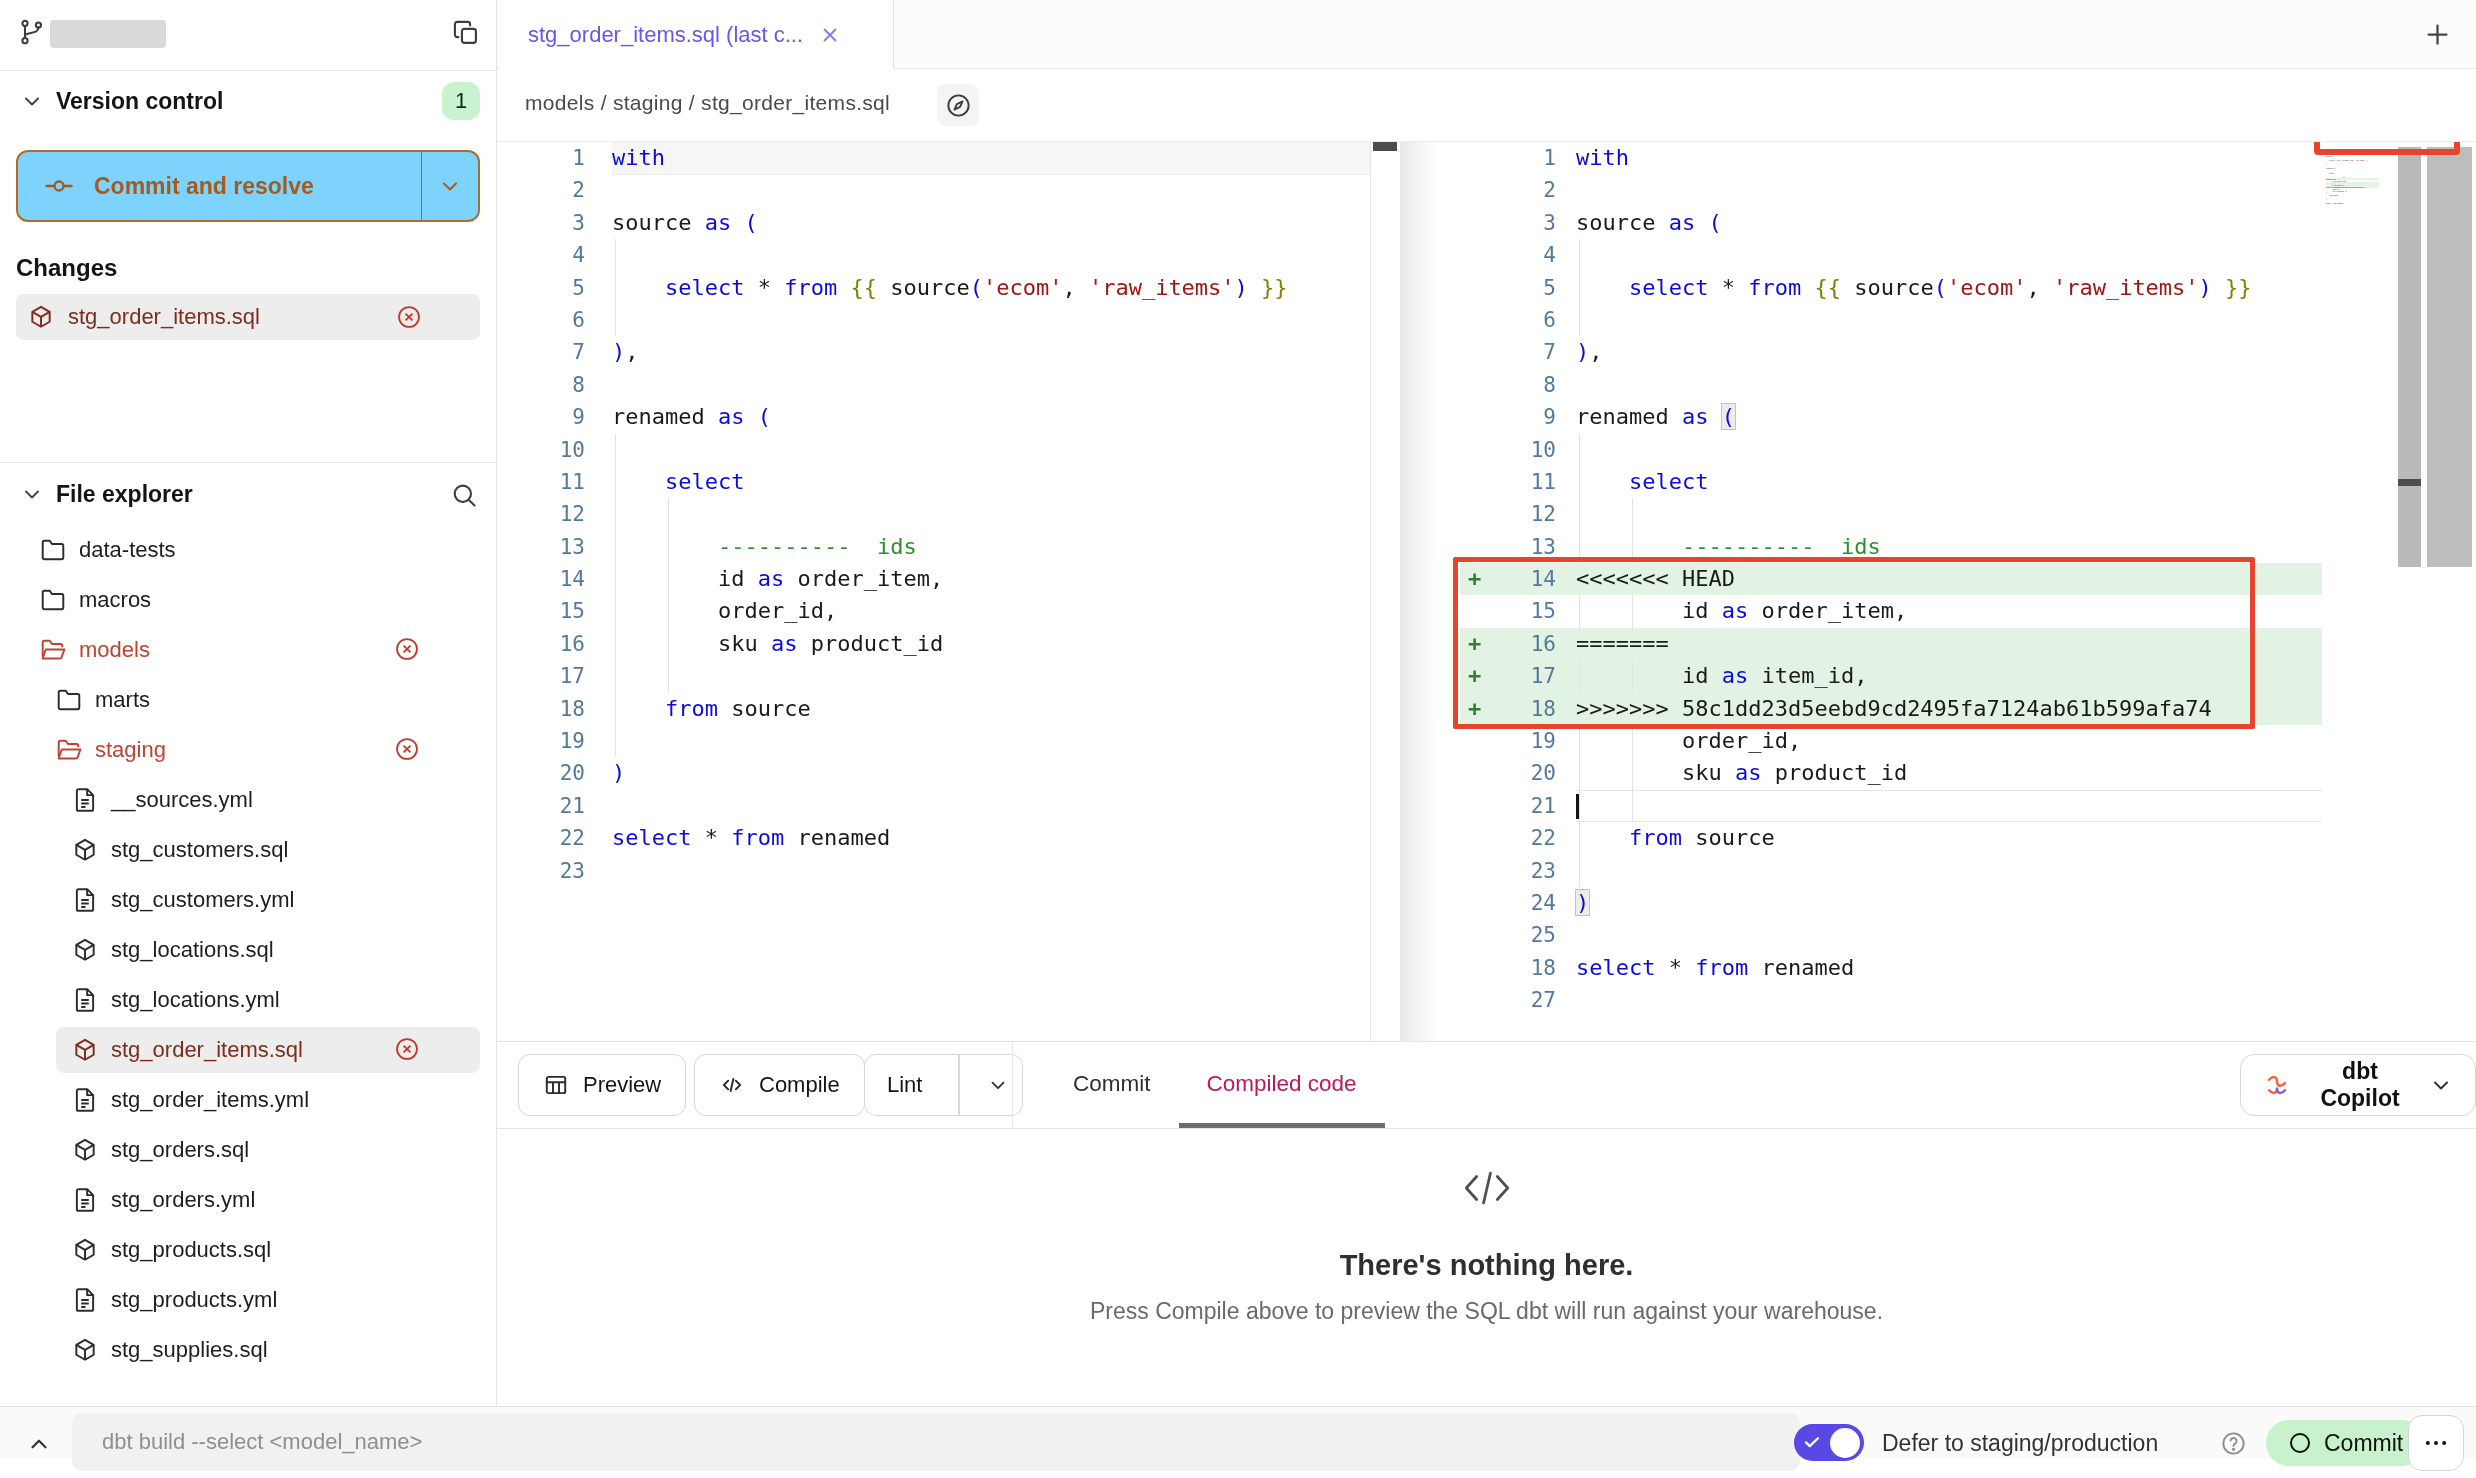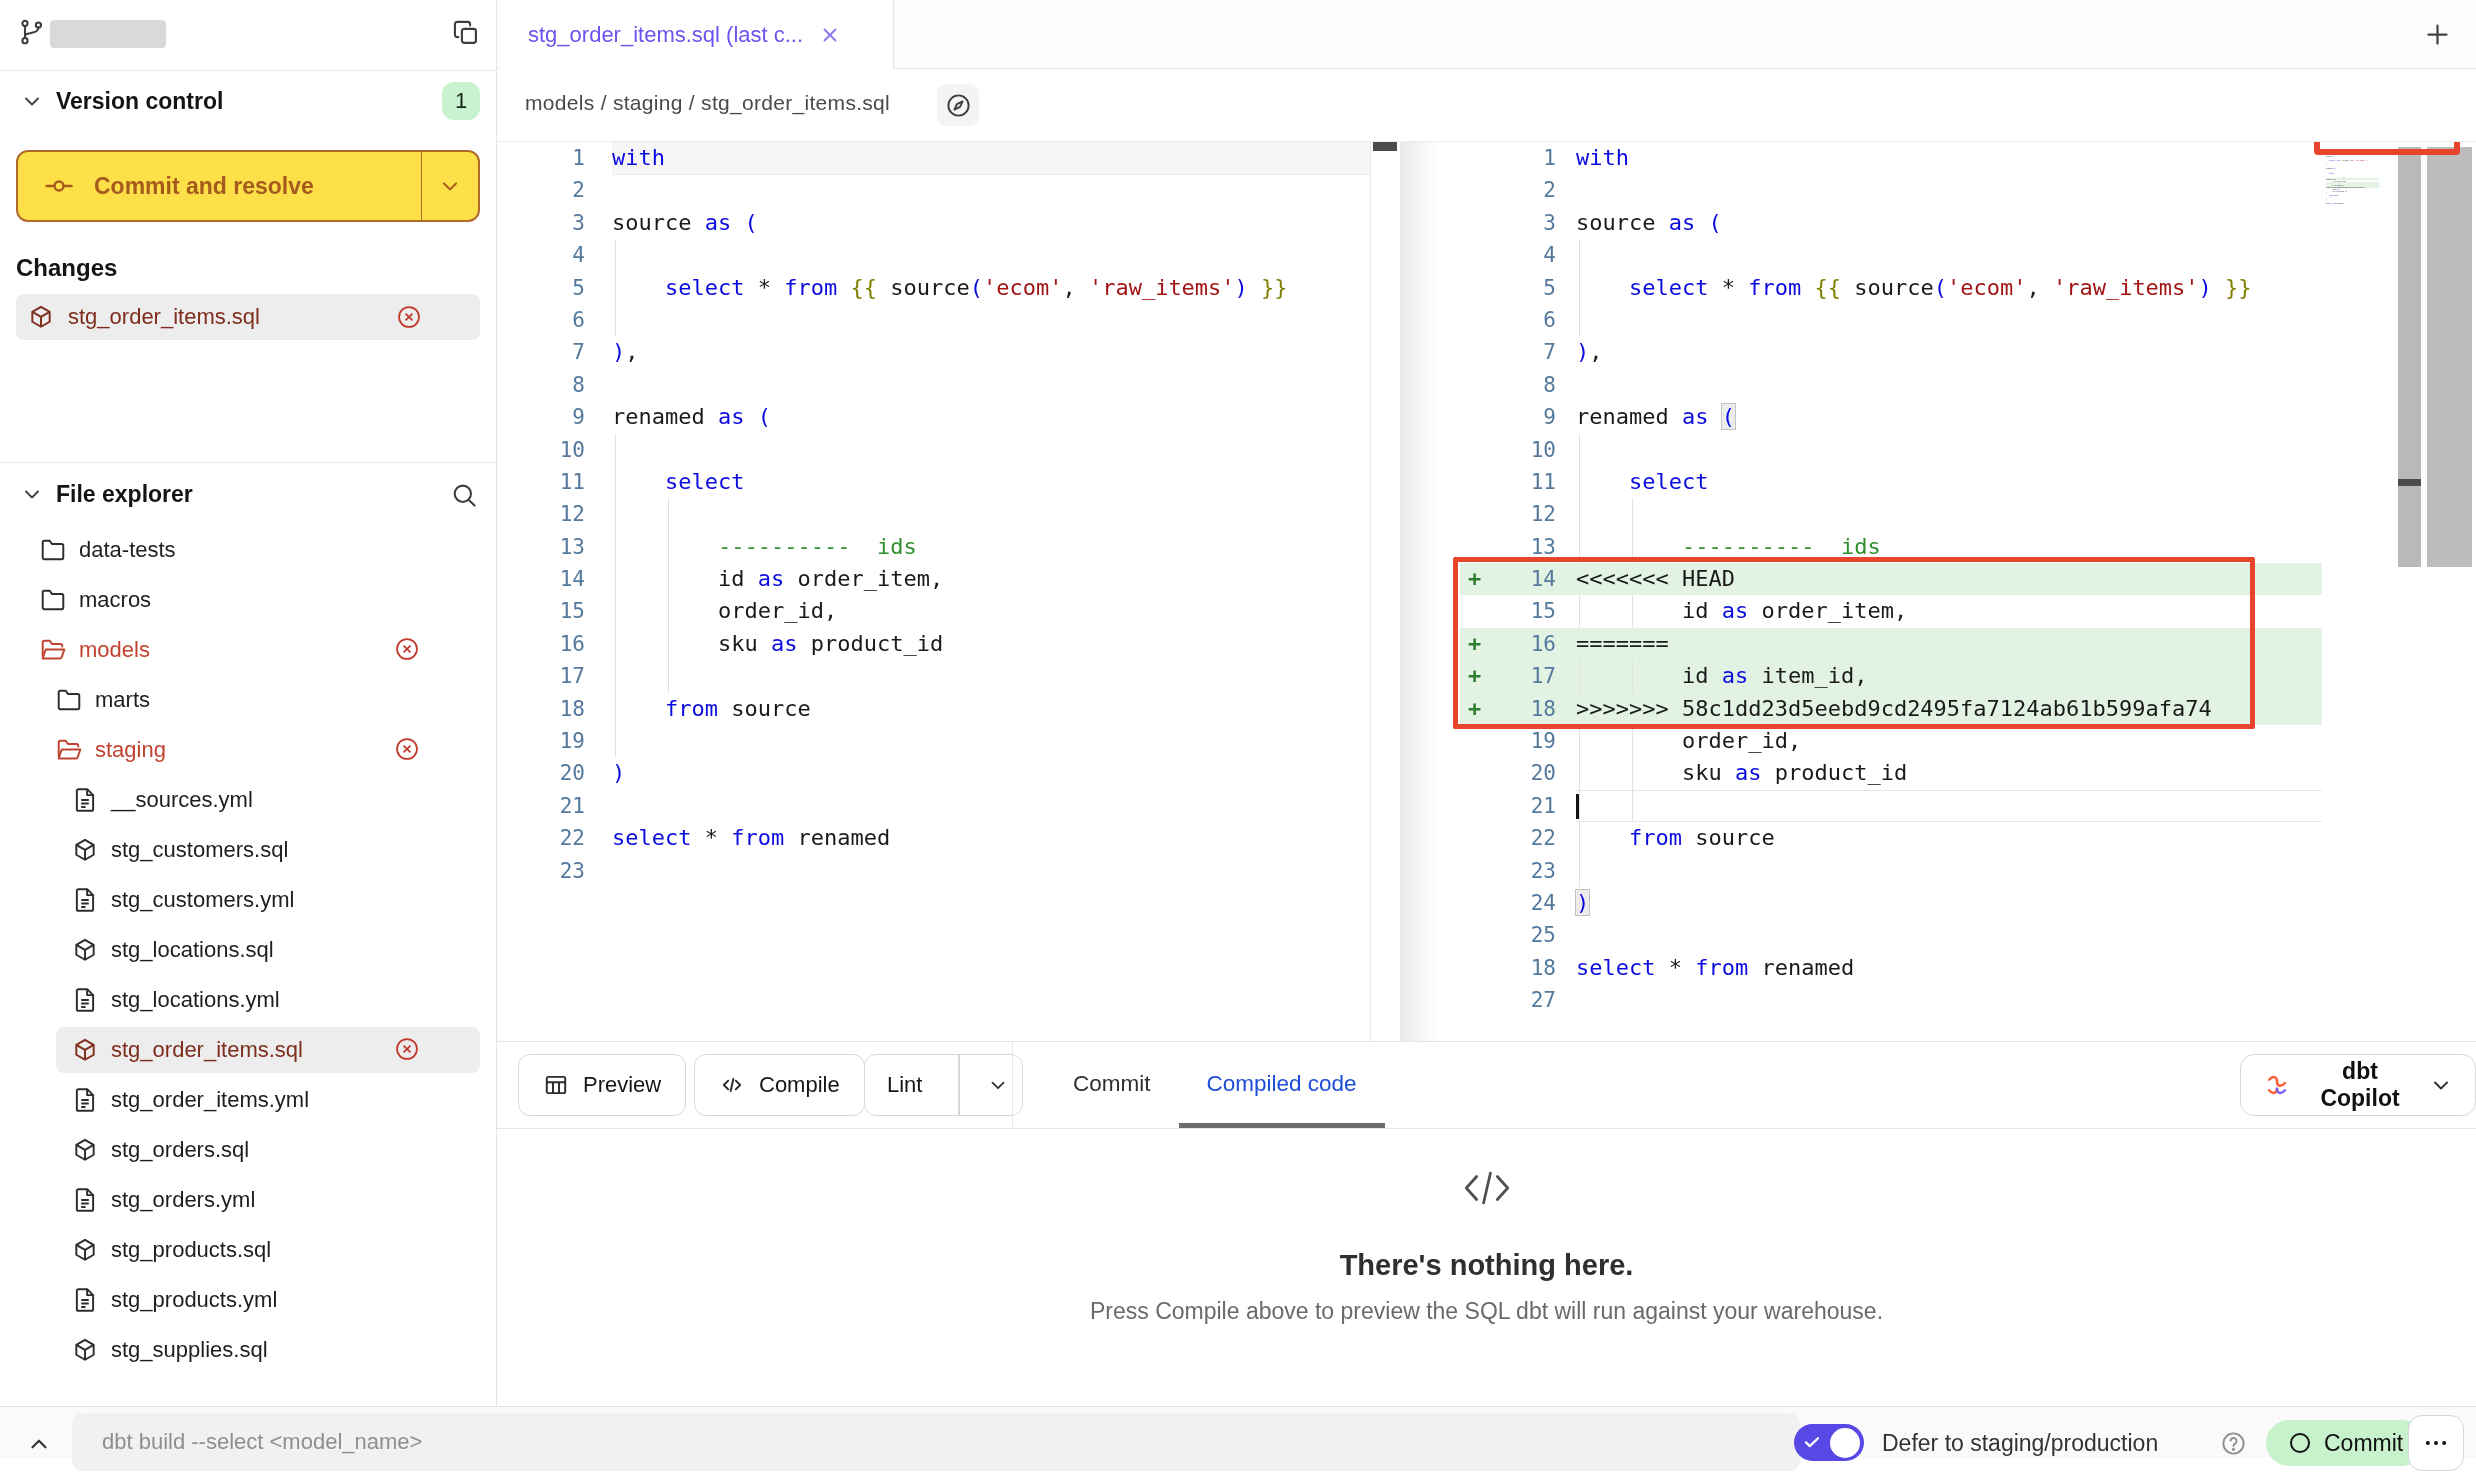--- a/index.html
+++ b/index.html
@@ -13,21 +13,21 @@
   .sb-header .ic-branch{position:absolute;left:18px;top:18px;color:#3d3d3d;}
   .branch-redacted{position:absolute;left:50px;top:20px;width:116px;height:28px;background:#d9d9d9;border-radius:4px;}
   .sb-header .ic-copy{position:absolute;left:452px;top:19px;color:#3d3d3d;}
   .sec-head{position:relative;height:62px;display:flex;align-items:center;padding-left:20px;gap:12px;}
   .sec-head .ttl{font-size:23px;font-weight:700;color:#141414;}
   .sec-head .chev{color:#444;}
   .badge{position:absolute;right:16px;top:12px;min-width:20px;padding:6px 9px;border-radius:12px;
          background:#c9f3cf;color:#14291a;font-size:22px;text-align:center;}
   .vc{position:absolute;left:0;top:70px;width:100%;}
   .commit-btn{position:relative;margin:18px 16px 0 16px;height:72px;border:2px solid #b06a2c;border-radius:12px;
-      display:flex;align-items:center;box-sizing:border-box;background:#fde047;cursor:pointer;}
+      display:flex;align-items:center;box-sizing:border-box;background:#7dd3fc;cursor:pointer;}
   .commit-main{flex:1;display:flex;align-items:center;gap:20px;padding-left:26px;color:#a55a1e;
       font-size:23px;font-weight:700;}
   .commit-split{width:56px;align-self:stretch;border-left:1.5px solid #b06a2c;display:flex;align-items:center;justify-content:center;color:#a55a1e;}
   .changes-label{margin:32px 0 12px 16px;font-size:24px;font-weight:700;color:#141414;}
   .change-row{position:relative;margin:0 16px;height:46px;background:#ededed;border-radius:8px;
       display:flex;align-items:center;gap:14px;padding-left:12px;cursor:pointer;}
   .change-row .nm{font-size:22px;color:#7e2d1c;}
   .change-row .ic-model{color:#7e2d1c;}
   .cx-abs{position:absolute;left:380px;top:10px;color:#c0392b;}
   .sb-divider{position:absolute;left:0;top:462px;width:100%;height:1px;background:#e9e9e9;}
@@ -92,21 +92,21 @@
   .tbtn{position:absolute;top:12px;height:62px;border:1.5px solid #d8d8d8;border-radius:12px;background:#fff;
       display:flex;align-items:center;gap:14px;font-size:22px;color:#161616;padding:0 24px;box-sizing:border-box;cursor:pointer;}
   .tbtn .bic{color:#2c2c2c;}
   #btn-preview{left:21px;} #btn-compile{left:197px;}
   #btn-lint{left:367px;padding:0;}
   .lint-label{padding:0 22px;} .lint-div{width:1.5px;align-self:stretch;background:#d8d8d8;}
   .lint-chev{width:48px;display:flex;align-items:center;justify-content:center;color:#333;}
   .tb-divider{position:absolute;left:515px;top:0;width:1px;height:86px;background:#e7e7e7;}
   .ttabs{position:absolute;left:548px;top:0;height:86px;display:flex;}
   .ttab{height:86px;line-height:84px;padding:0 28px;font-size:22.5px;color:#2f2f2f;box-sizing:border-box;cursor:pointer;}
-  .ttab.active{border-bottom:5px solid #6d6d6d;color:#1d4ed8;}
+  .ttab.active{border-bottom:5px solid #6d6d6d;color:#be185d;}
   .copilot{position:absolute;left:1743px;top:12px;height:62px;border:1.5px solid #d8d8d8;border-radius:14px;background:#fff;
       display:flex;align-items:center;gap:14px;padding:0 22px;font-size:23px;font-weight:700;color:#111;cursor:pointer;box-sizing:border-box;}
   .copilot .chev{color:#333;}
   
   .results{position:relative;height:278px;background:#fff;}
   .empty{position:absolute;left:0;top:36px;width:100%;text-align:center;}
   .empty .eicon{display:inline-block;color:#4f4f4f;}
   .empty h2{margin:34px 0 0 0;font-size:29px;font-weight:700;color:#2f2f2f;}
   .empty p{margin:16px 0 0 0;font-size:23px;color:#6a6a6a;}
   

